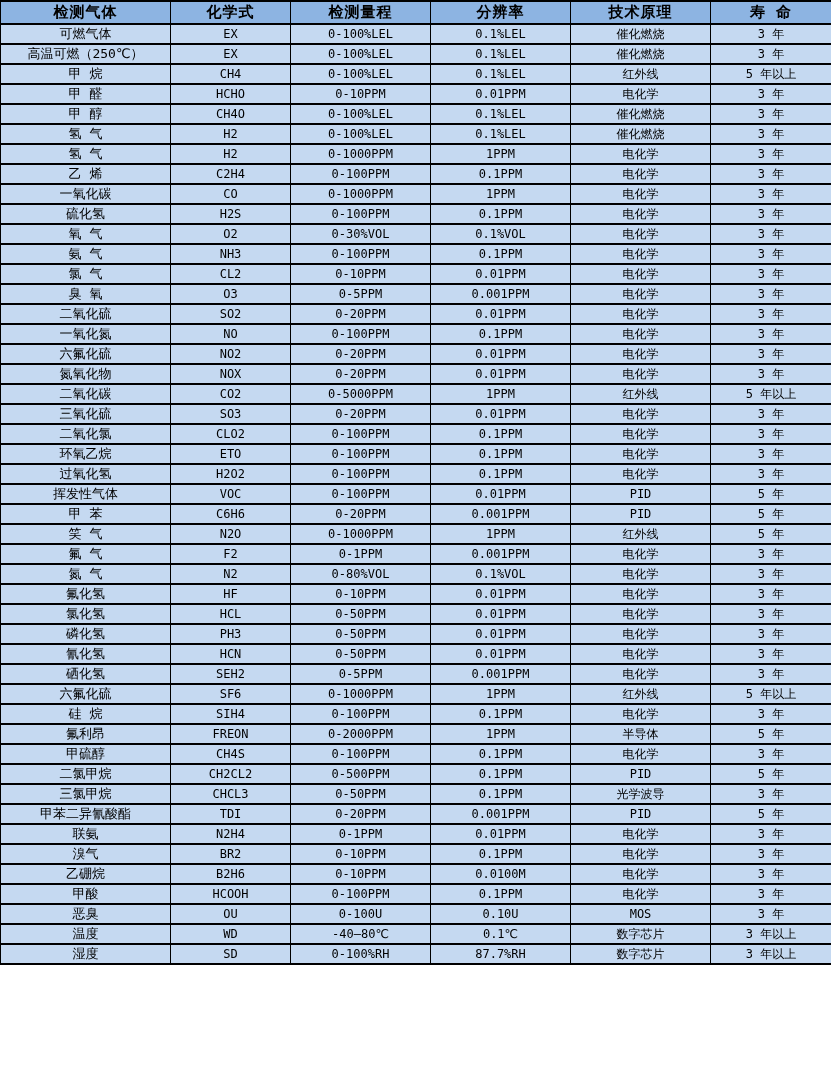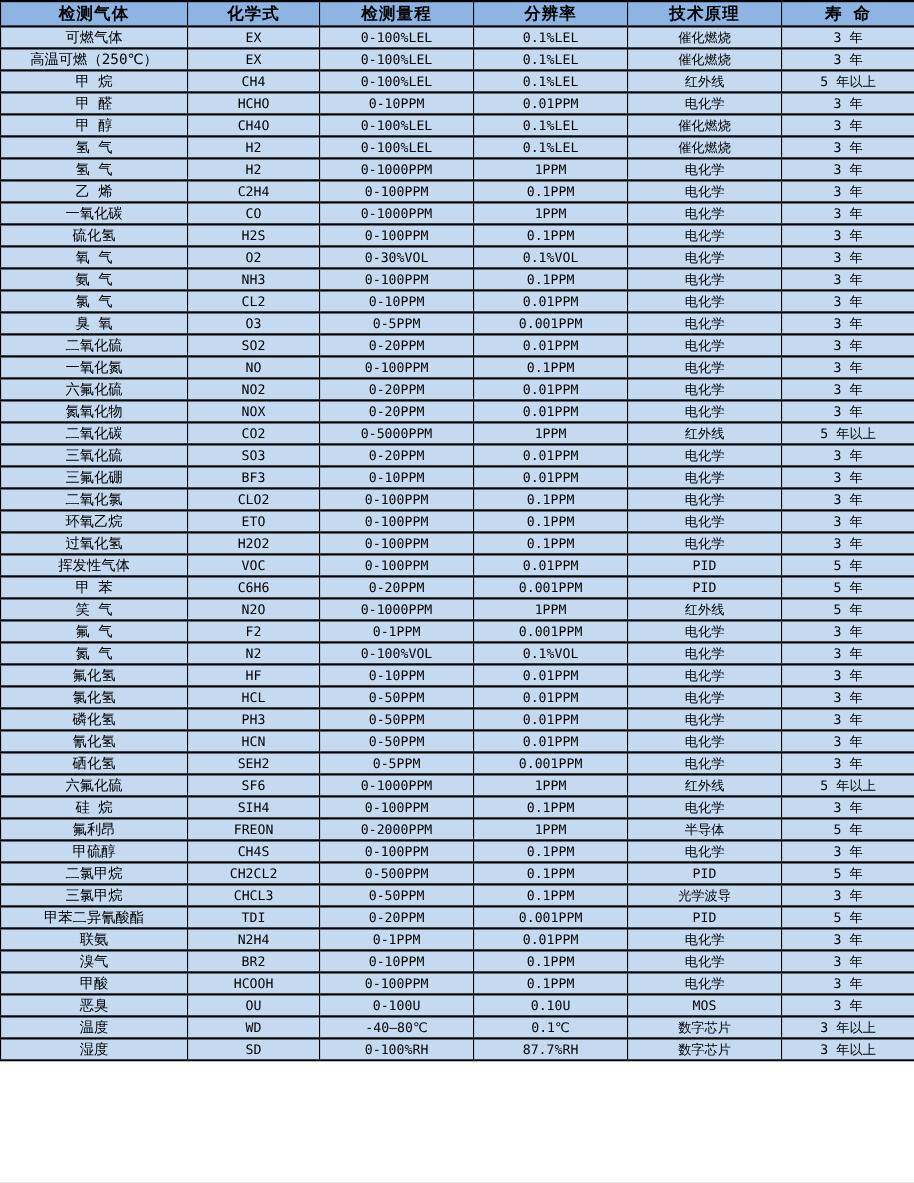--- a/index.html
+++ b/index.html
@@ -252,28 +252,20 @@
 
   <tr>
     <td class="gas-name">三氧化硫</td>
     <td>SO3</td>
     <td>0-20PPM</td>
     <td>0.01PPM</td>
     <td>电化学</td>
     <td>3 年</td>
   </tr>
 
-  <tr>
-    <td class="gas-name">三氟化硼</td>
-    <td>BF3</td>
-    <td>0-10PPM</td>
-    <td>0.01PPM</td>
-    <td>电化学</td>
-    <td>3 年</td>
-  </tr>
 
   <tr>
     <td class="gas-name">二氧化氯</td>
     <td>CLO2</td>
     <td>0-100PPM</td>
     <td>0.1PPM</td>
     <td>电化学</td>
     <td>3 年</td>
   </tr>
 
@@ -327,21 +319,21 @@
     <td>F2</td>
     <td>0-1PPM</td>
     <td>0.001PPM</td>
     <td>电化学</td>
     <td>3 年</td>
   </tr>
 
   <tr>
     <td class="gas-name">氮 气</td>
     <td>N2</td>
-    <td>0-100%VOL</td>
+    <td>0-80%VOL</td>
     <td>0.1%VOL</td>
     <td>电化学</td>
     <td>3 年</td>
   </tr>
 
   <tr>
     <td class="gas-name">氟化氢</td>
     <td>HF</td>
     <td>0-10PPM</td>
     <td>0.01PPM</td>
@@ -459,20 +451,28 @@
 
   <tr>
     <td class="gas-name">溴气</td>
     <td>BR2</td>
     <td>0-10PPM</td>
     <td>0.1PPM</td>
     <td>电化学</td>
     <td>3 年</td>
   </tr>
 
+  <tr>
+    <td class="gas-name">乙硼烷</td>
+    <td>B2H6</td>
+    <td>0-10PPM</td>
+    <td>0.0100M</td>
+    <td>电化学</td>
+    <td>3 年</td>
+  </tr>
 
   <tr>
     <td class="gas-name">甲酸</td>
     <td>HCOOH</td>
     <td>0-100PPM</td>
     <td>0.1PPM</td>
     <td>电化学</td>
     <td>3 年</td>
   </tr>
 

